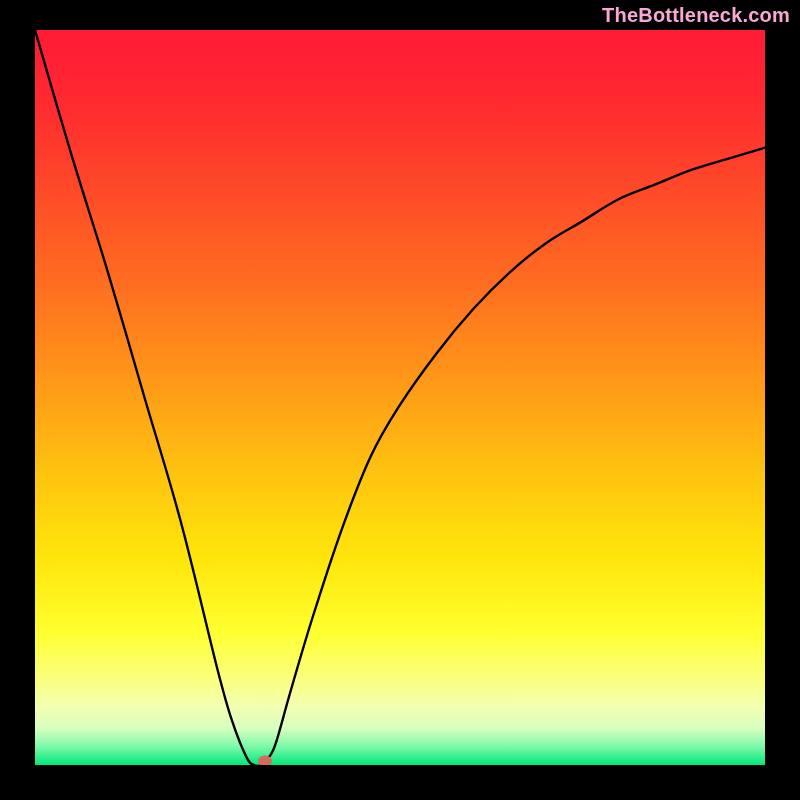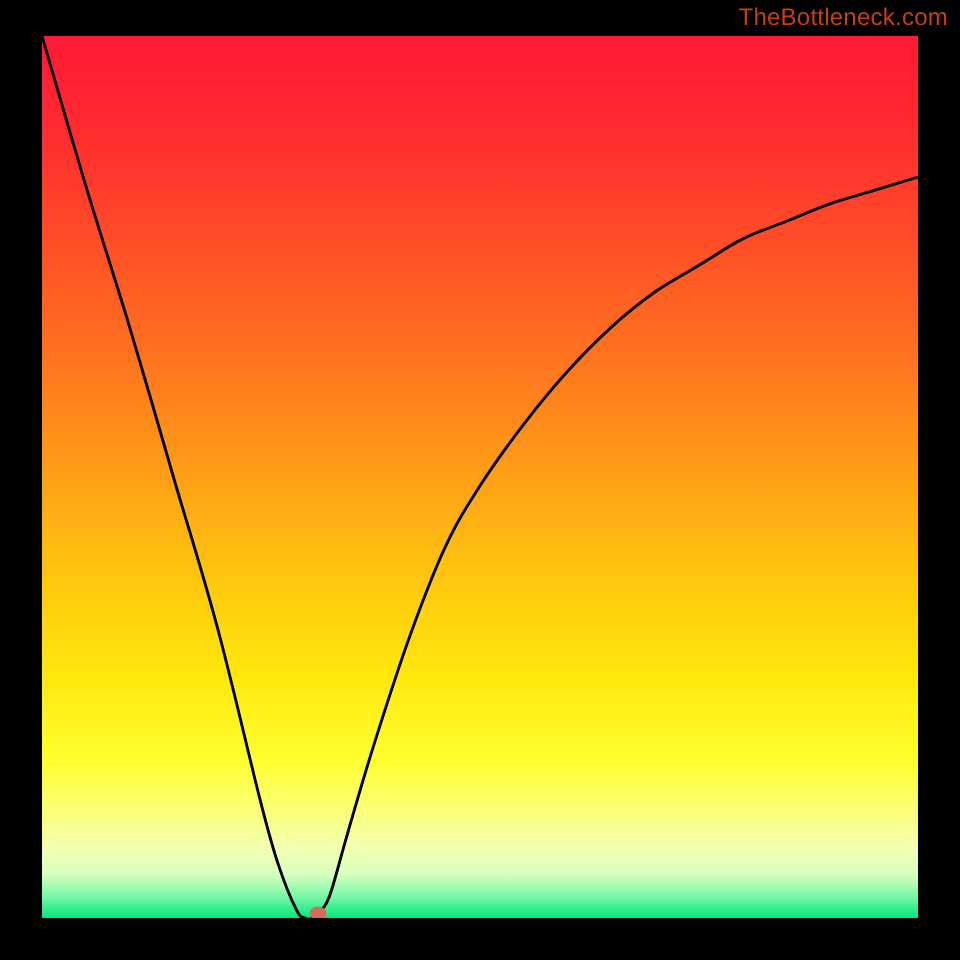--- a/index.html
+++ b/index.html
@@ -13,23 +13,23 @@
   .frame {
     position: relative;
     width: 800px;
     height: 800px;
     background: #000;
   }
   .watermark {
     position: absolute;
     top: 4px;
     right: 10px;
-    color: #c2410c;
+    color: #f9a8d4;
     font-size: 20px;
-    font-weight: 400;
+    font-weight: 700;
     letter-spacing: 0.2px;
     z-index: 10;
   }
   .plot-area {
     position: absolute;
     left: 35px;
     top: 30px;
     width: 730px;
     height: 735px;
     overflow: hidden;

